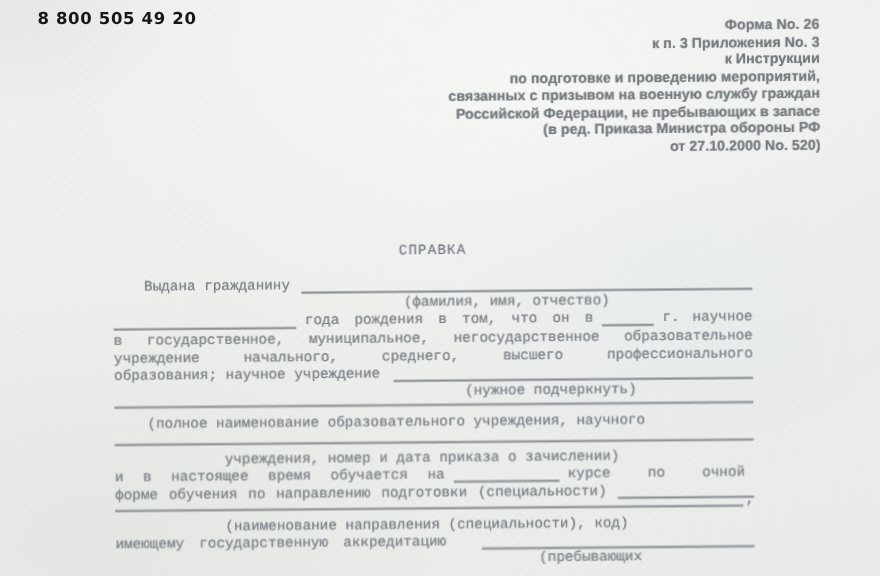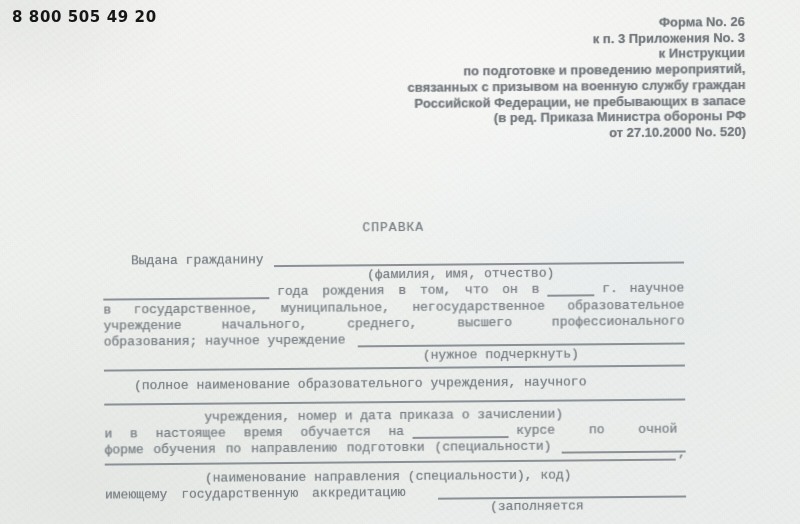--- a/index.html
+++ b/index.html
@@ -12,21 +12,21 @@
       radial-gradient(ellipse 420px 300px at 78% 50%, rgba(214,224,236,0.20), transparent 60%),
       radial-gradient(ellipse 500px 320px at 10% 92%, rgba(190,195,188,0.16), transparent 65%),
       radial-gradient(ellipse 600px 400px at 60% 15%, rgba(255,255,255,0.45), transparent 70%),
       repeating-linear-gradient(47deg, rgba(175,180,175,0.025) 0 2px, rgba(255,255,255,0.02) 2px 5px),
       repeating-linear-gradient(-33deg, rgba(170,176,172,0.02) 0 3px, rgba(255,255,255,0.015) 3px 7px),
       linear-gradient(165deg,#f1f2f0 0%, #edefec 45%, #e9ecea 100%);
     font-family:"Liberation Mono", monospace;
   }
   
   .phone{
-    position:absolute; left:12px; top:8px;
+    position:absolute; left:34px; top:8px;
     font-family:"DejaVu Sans", sans-serif;
     font-weight:700; font-size:15px; letter-spacing:0.6px;
     color:#161616;
   }
   
   .scan{
     position:absolute; inset:0;
     transform:rotate(-0.5deg);
     transform-origin:50% 50%;
     filter:blur(0.3px);
@@ -180,17 +180,17 @@
     <div class="row r15 block">
       <span>(наименование направления (специальности), код)</span>
     </div>
 
     <div class="row r16">
       <span class="t">имеющему государственную аккредитацию</span>
       <span class="fill"></span>
     </div>
 
     <div class="row r17 block">
-      <span>(заполняется</span>
+      <span>(пребывающих</span>
     </div>
 
   </div>
 </div>
 
 </body></html>

